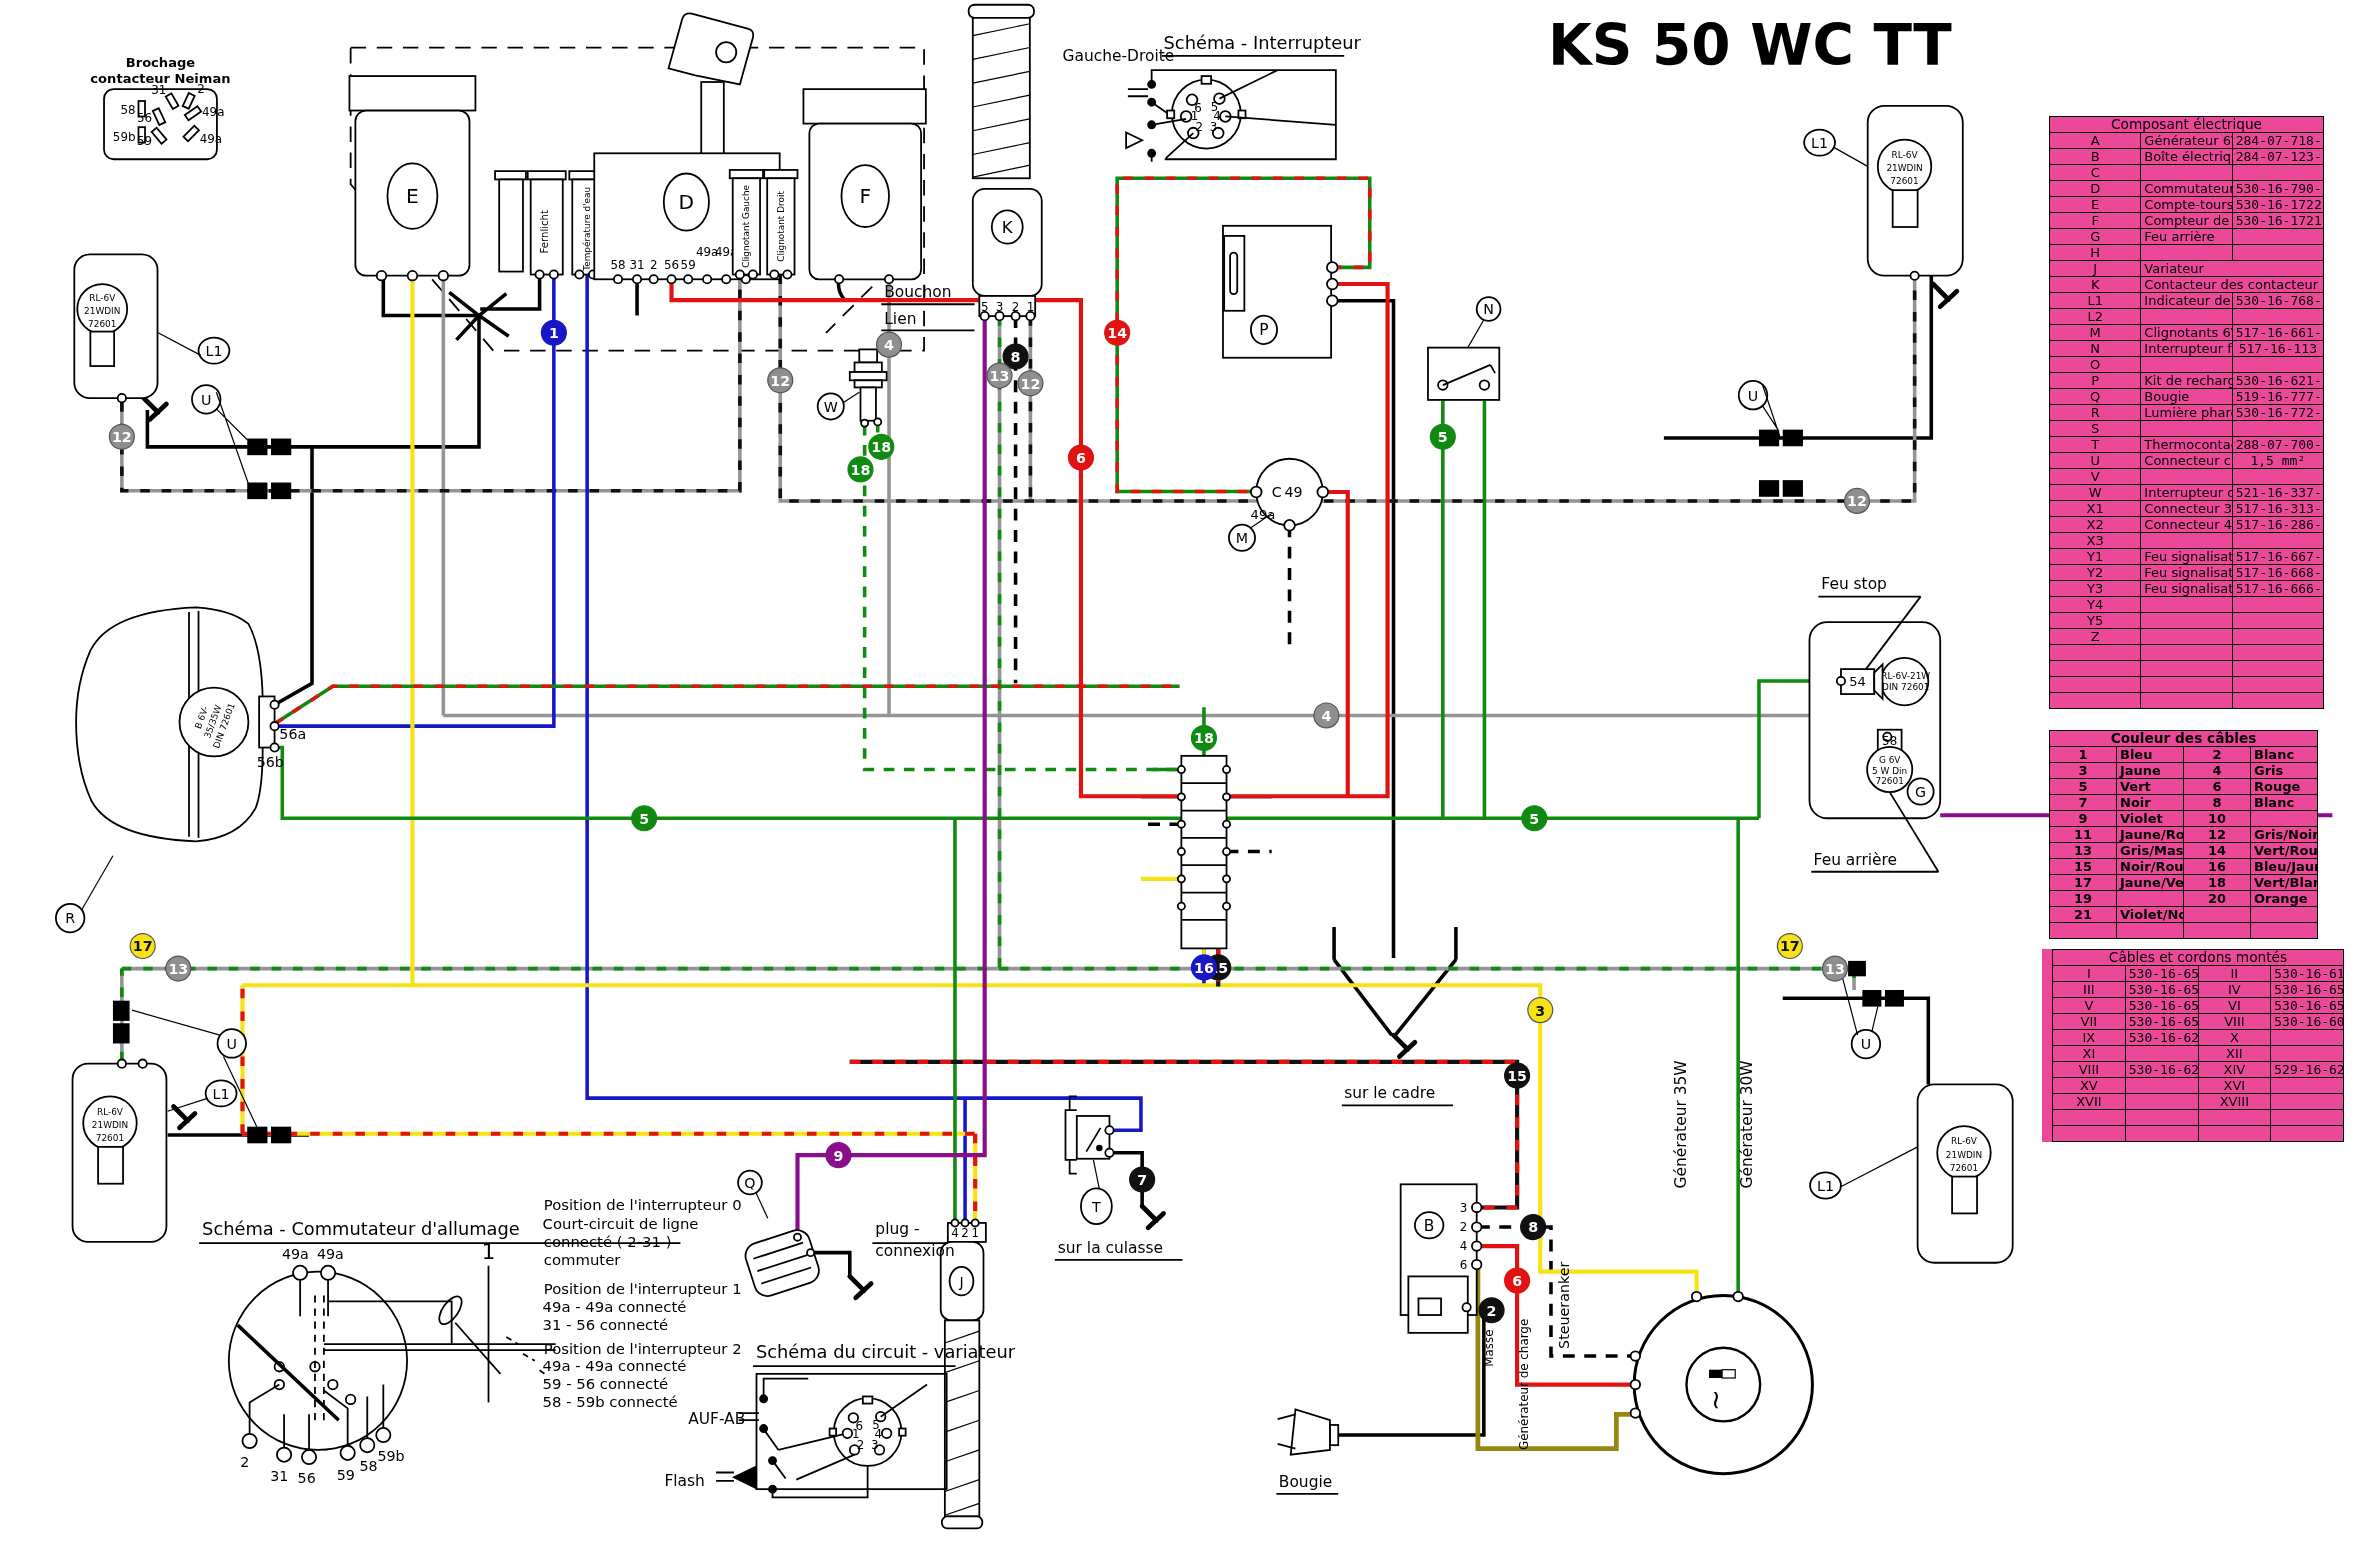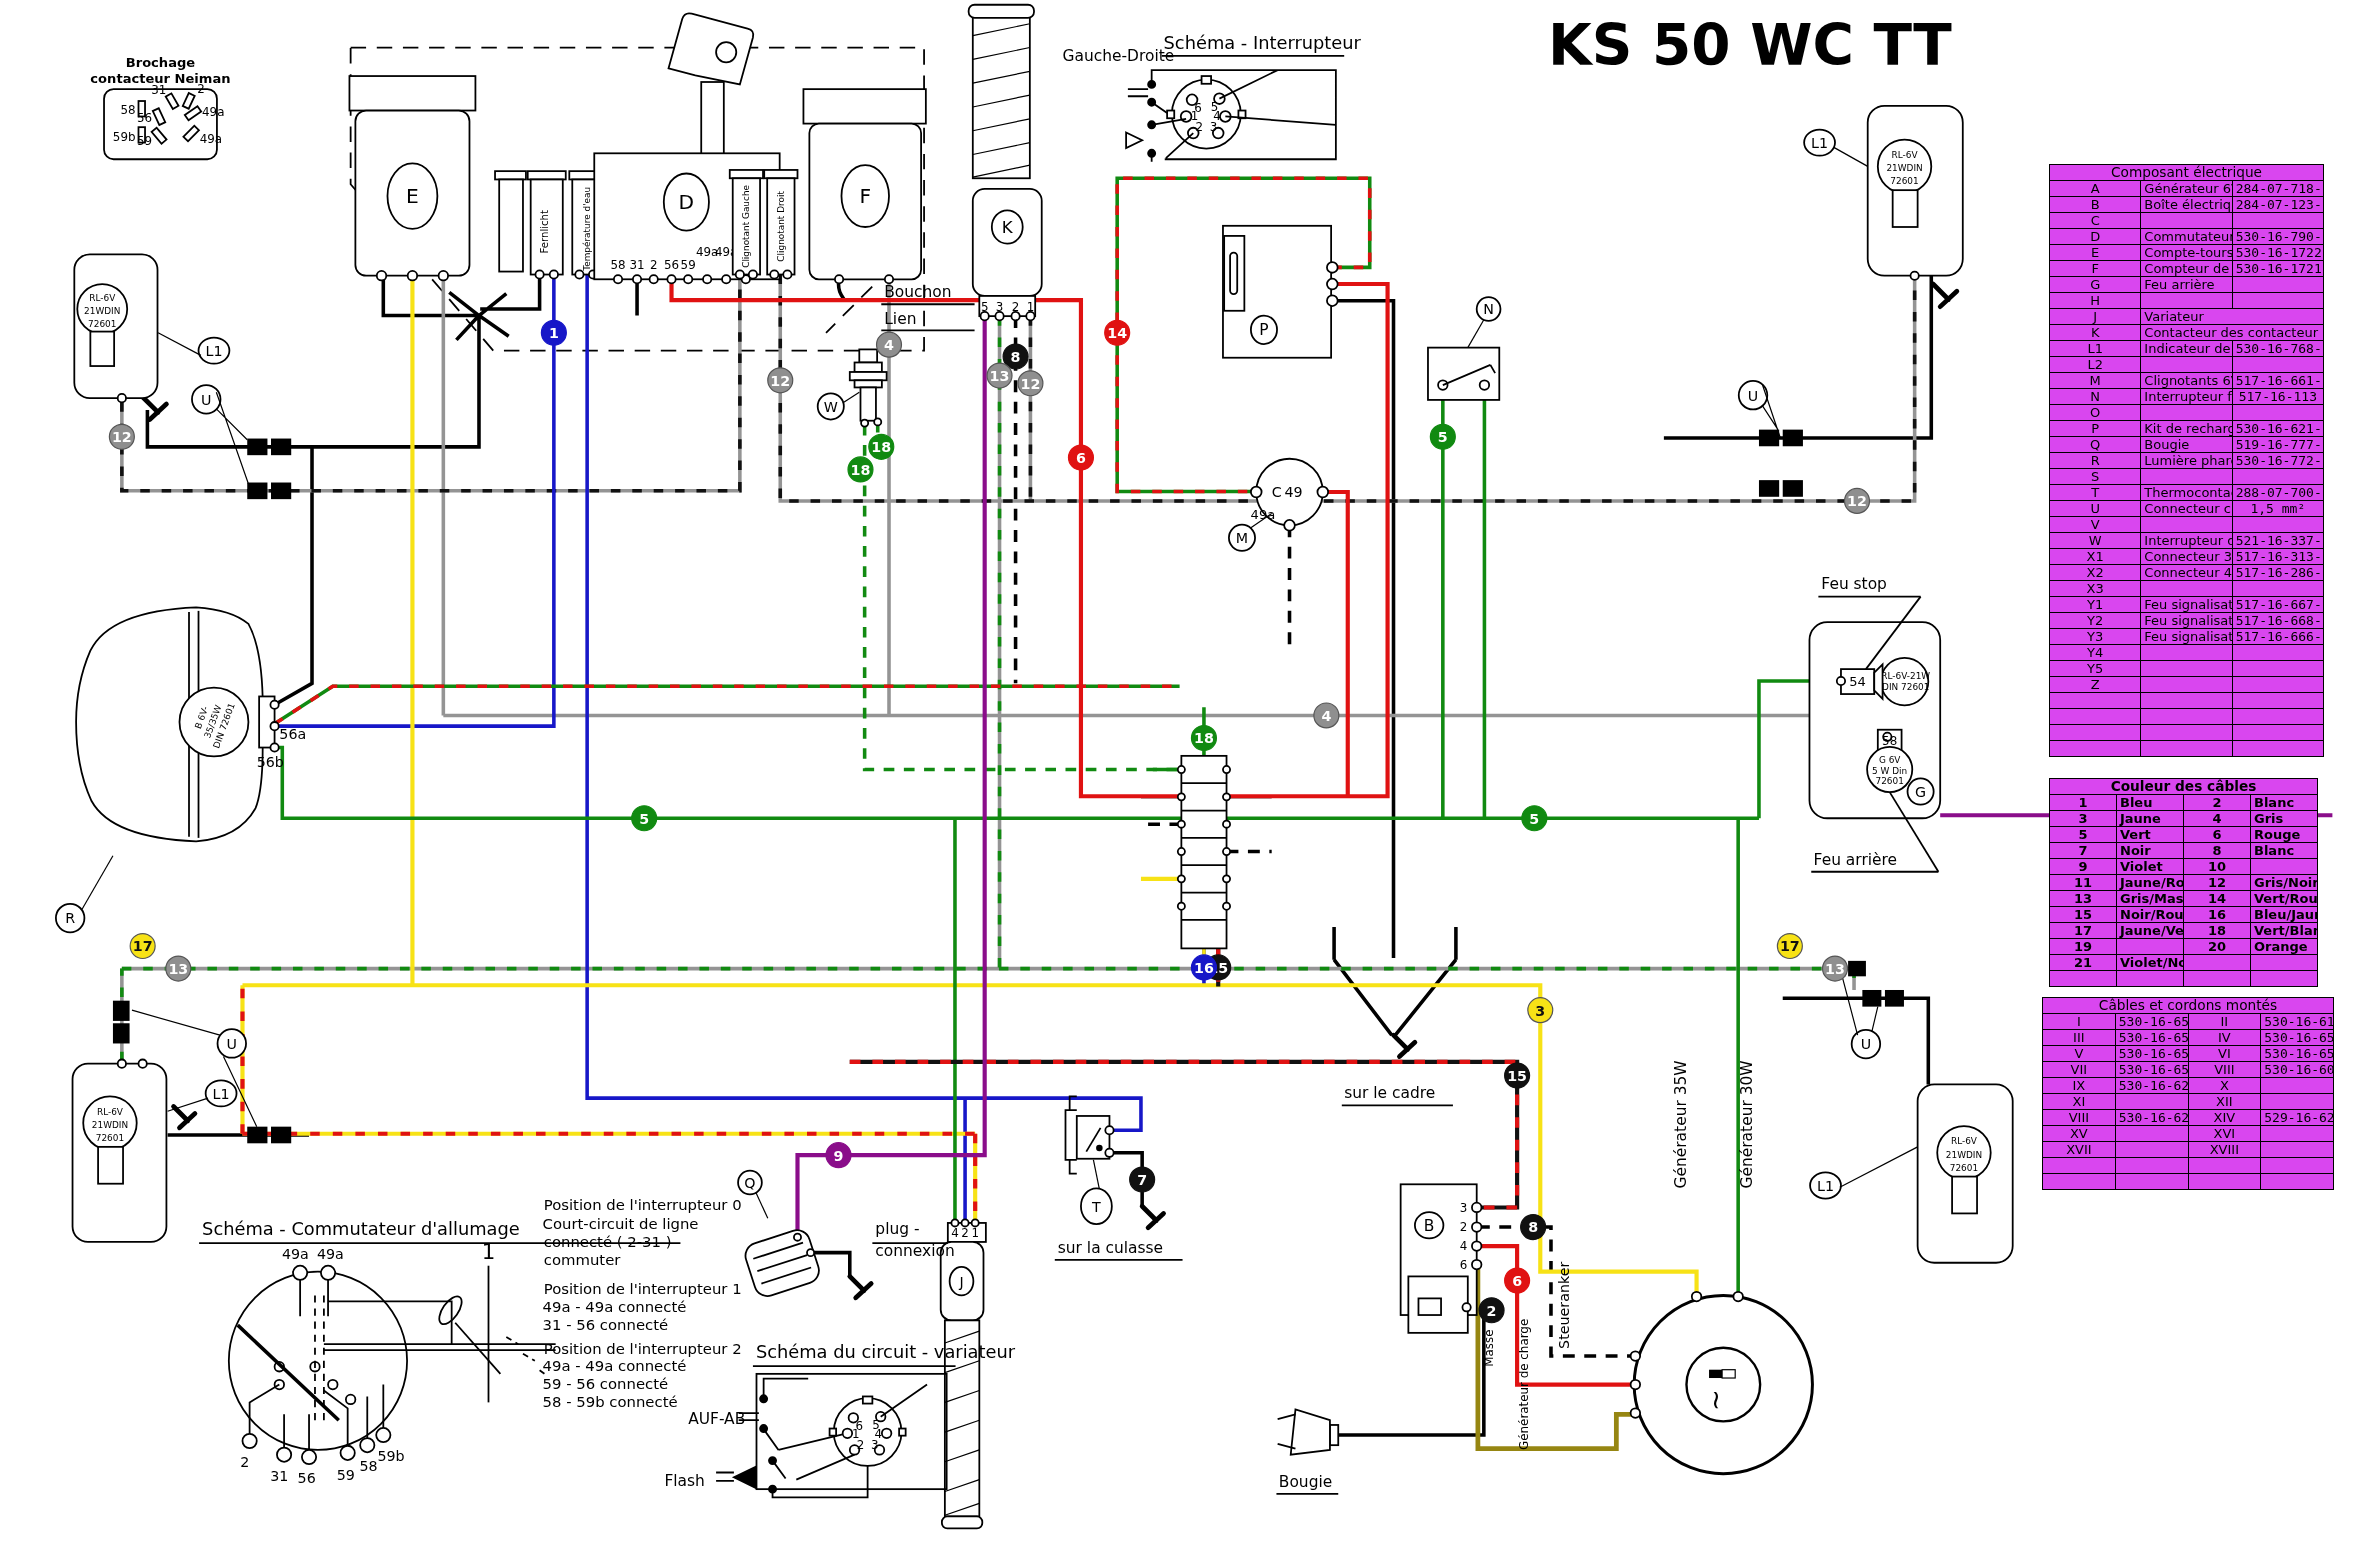--- a/index.html
+++ b/index.html
@@ -1,20 +1,20 @@
 <!DOCTYPE html>
 <html style="font-size:9.5px"><head>
 <meta charset="utf-8">
 <style>
   html,body{margin:0;padding:0;background:#fff;}
   #canvas{position:relative;width:2377px;height:1545px;background:#fff;overflow:hidden;
           font-family:"DejaVu Sans",sans-serif;}
   svg{position:absolute;left:0;top:0;}
   svg text{font-family:"DejaVu Sans",sans-serif;fill:#000;}
-  .tbl{position:absolute;background:#d946ef;margin-top:48px;}
+  .tbl{position:absolute;background:#ec4899;}
   .tbl table{border-collapse:collapse;width:100%;table-layout:fixed;}
   .tbl td{border:1.2px solid #000;font-size:13px;line-height:1.12;padding:0 3px;height:15px;
           overflow:hidden;white-space:nowrap;}
   .tbl td.tt{text-align:center;font-size:13.7px;}
   .tbl td.c{text-align:center;}
   .tbl td.pn{font-family:"DejaVu Sans Mono","DejaVu Sans",monospace;font-size:13px;}
   .bt{font:bold 24px "DejaVu Sans",sans-serif;fill:#fff;}
   .bt.bk{fill:#111;}
   .lbl{font-size:26px;}
   .sec{font-size:30px;}
@@ -1008,21 +1008,21 @@
             </tr>
             <tr>
               <td class="c"></td>
               <td class=""></td>
               <td class="c"></td>
               <td class=""></td>
             </tr>
           </tbody>
         </table>
 </div>
-<div class="tbl" style="left:2042px;top:949px;width:292px;">
+<div class="tbl" style="left:2042px;top:949px;width:292px;padding-left:10px;">
   <table>
           <tbody>
             <tr>
               <td class="tt" colspan="4">Câbles et cordons montés</td>
             </tr>
             <tr>
               <td class="c">I</td>
               <td class=" pn">530-16-654-10</td>
               <td class="c">II</td>
               <td class=" pn">530-16-616-12</td>

